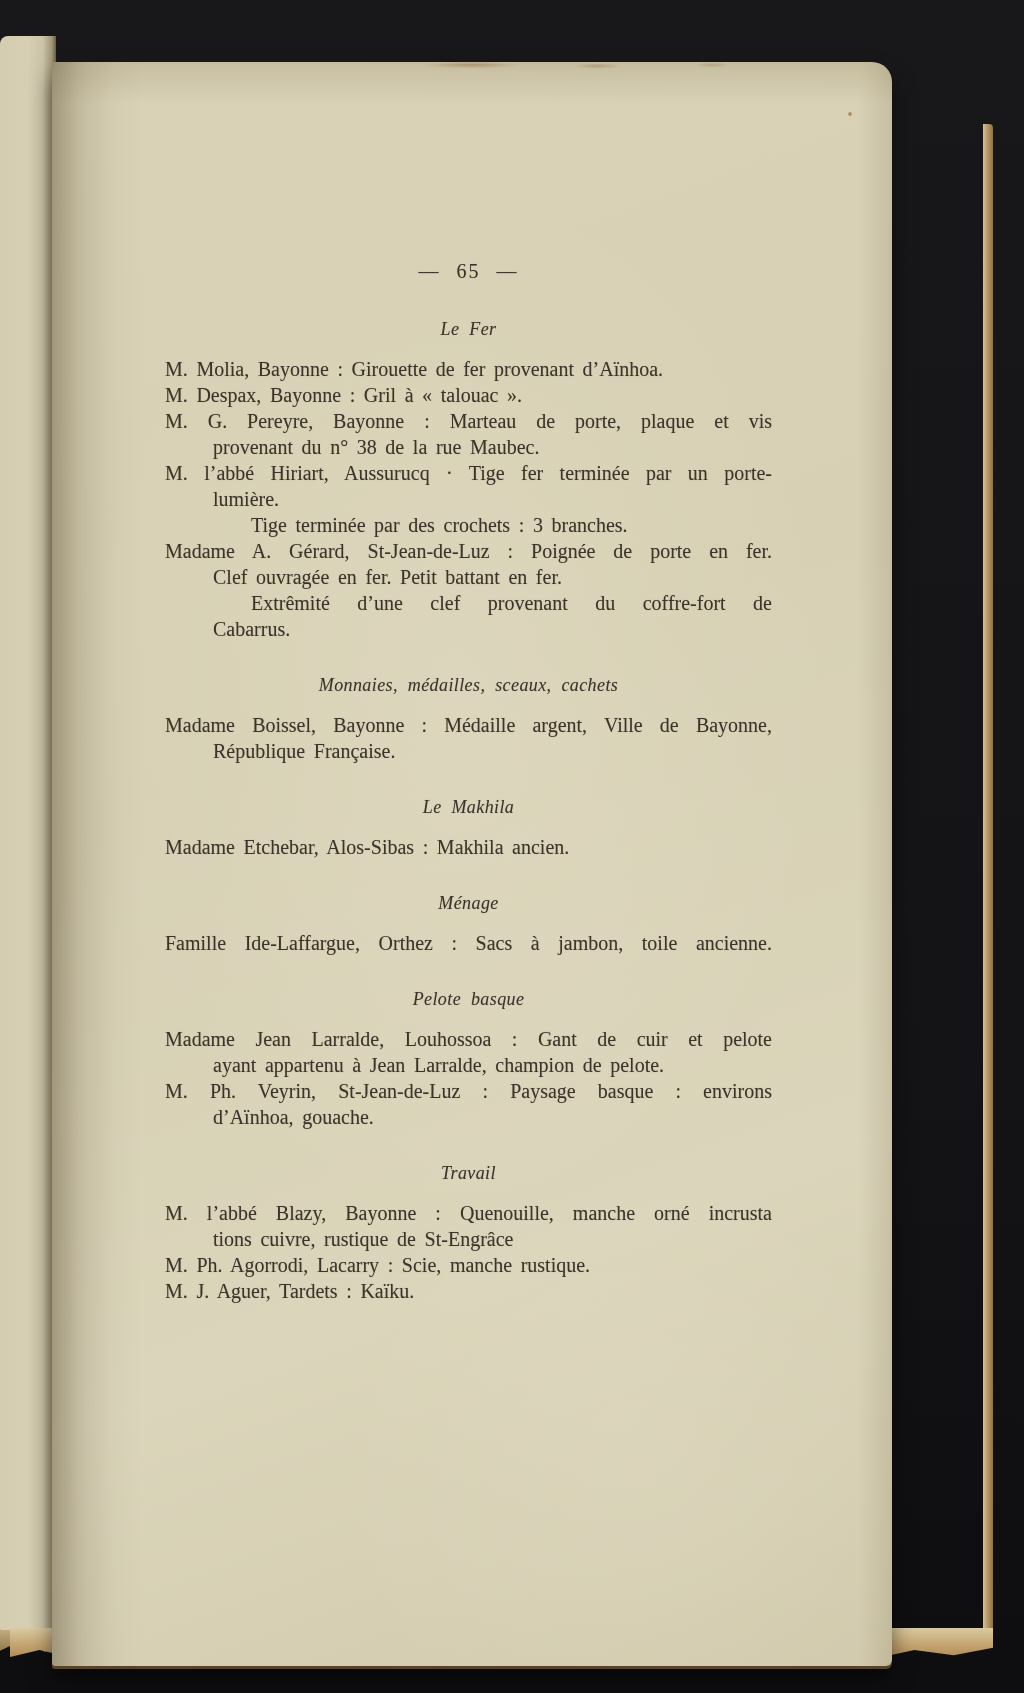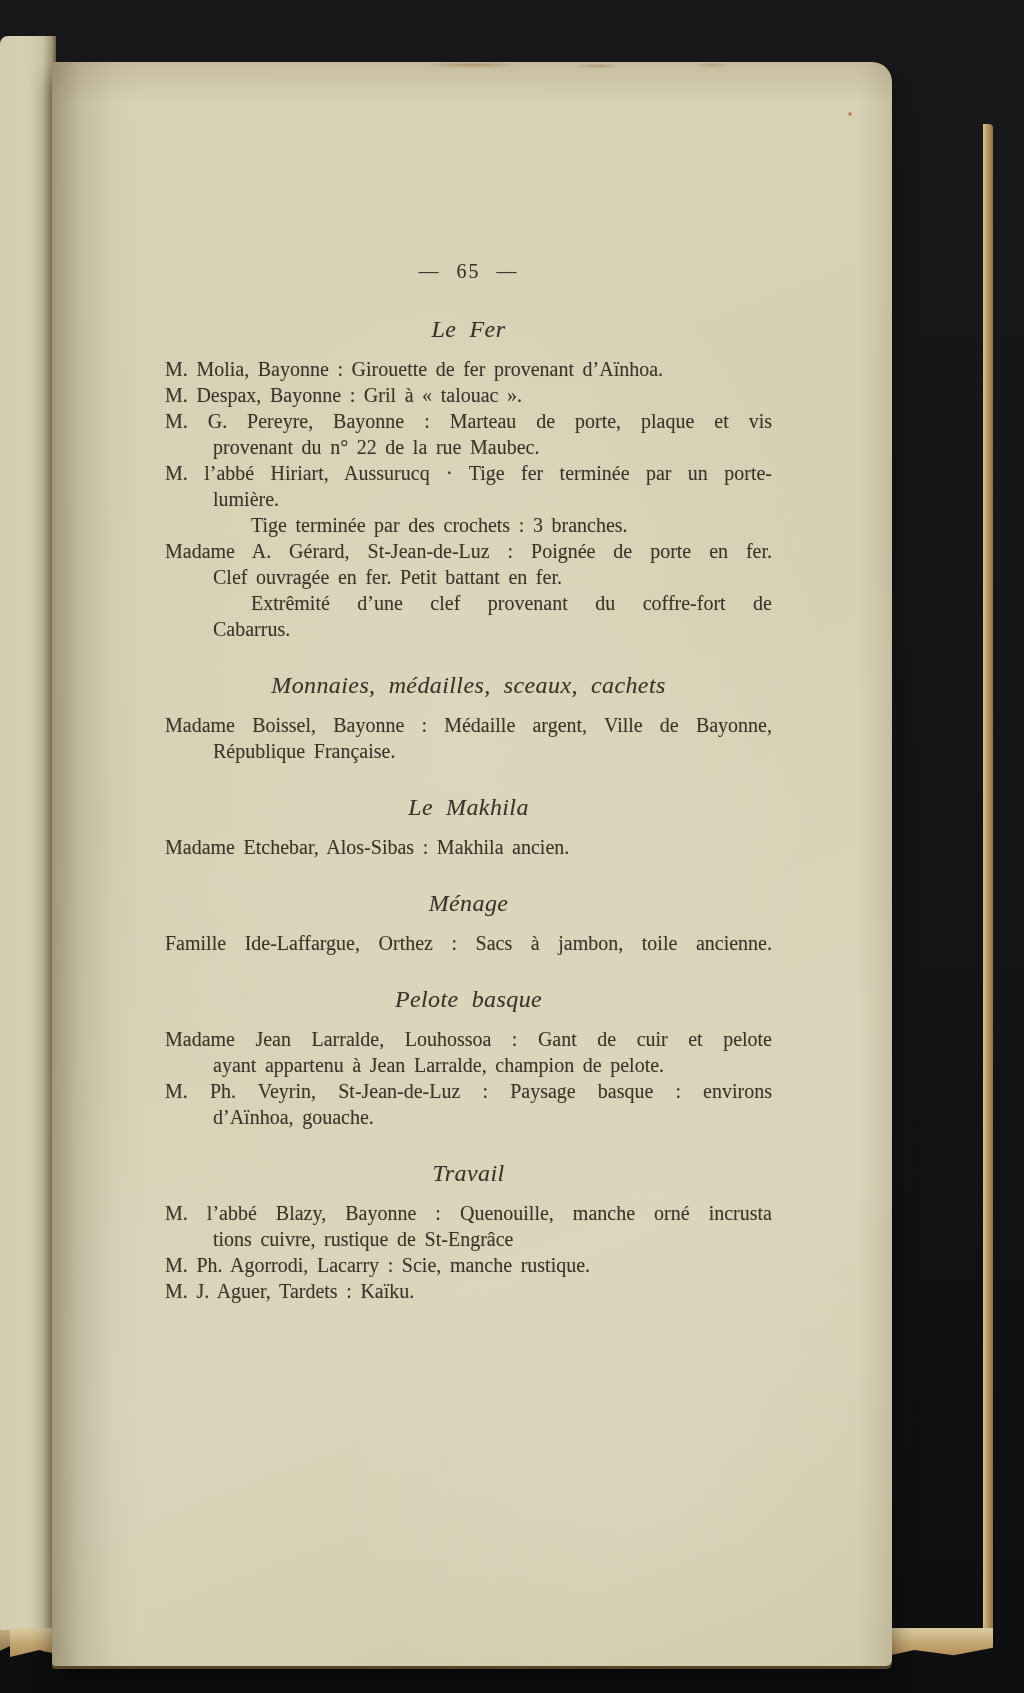--- a/index.html
+++ b/index.html
@@ -60,21 +60,21 @@
     font-size:20px;line-height:26px;color:#3c332a;
     word-spacing:0.18em;
     text-shadow:0 0 1px rgba(70,55,35,.25);
   }
   .page-num{
     text-align:center;margin:0 0 32px 0;font-size:20px;
     letter-spacing:2px;word-spacing:0.45em;color:#3a322a;
   }
   .section-head{
     text-align:center;font-style:italic;margin:30px 0 14px 0;
-    font-size:24px;letter-spacing:.4px;word-spacing:0.28em;color:#3b332b;
+    font-size:18px;letter-spacing:.4px;word-spacing:0.28em;color:#3b332b;
   }
   .para{margin:0;}
   .line{white-space:nowrap;}
   .line.just{white-space:normal;text-align:justify;text-align-last:justify;}
   .line.i1{padding-left:48px;}
   .line.i2{padding-left:86px;}
 </style>
 </head>
 <body>
 
@@ -89,21 +89,21 @@
 
     <div class="section-head">Le Fer</div>
         <div class="para">
           <div class="line i0">M. Molia, Bayonne : Girouette de fer provenant d’Aïnhoa.</div>
         </div>
         <div class="para">
           <div class="line i0">M. Despax, Bayonne : Gril à « talouac ».</div>
         </div>
         <div class="para">
           <div class="line i0 just">M. G. Pereyre, Bayonne : Marteau de porte, plaque et vis</div>
-          <div class="line i1">provenant du n° 22 de la rue Maubec.</div>
+          <div class="line i1">provenant du n° 38 de la rue Maubec.</div>
         </div>
         <div class="para">
           <div class="line i0 just">M. l’abbé Hiriart, Aussurucq · Tige fer terminée par un porte-</div>
           <div class="line i1">lumière.</div>
           <div class="line i2">Tige terminée par des crochets : 3 branches.</div>
         </div>
         <div class="para">
           <div class="line i0 just">Madame A. Gérard, St-Jean-de-Luz : Poignée de porte en fer.</div>
           <div class="line i1">Clef ouvragée en fer. Petit battant en fer.</div>
           <div class="line i2 just">Extrêmité d’une clef provenant du coffre-fort de</div>

